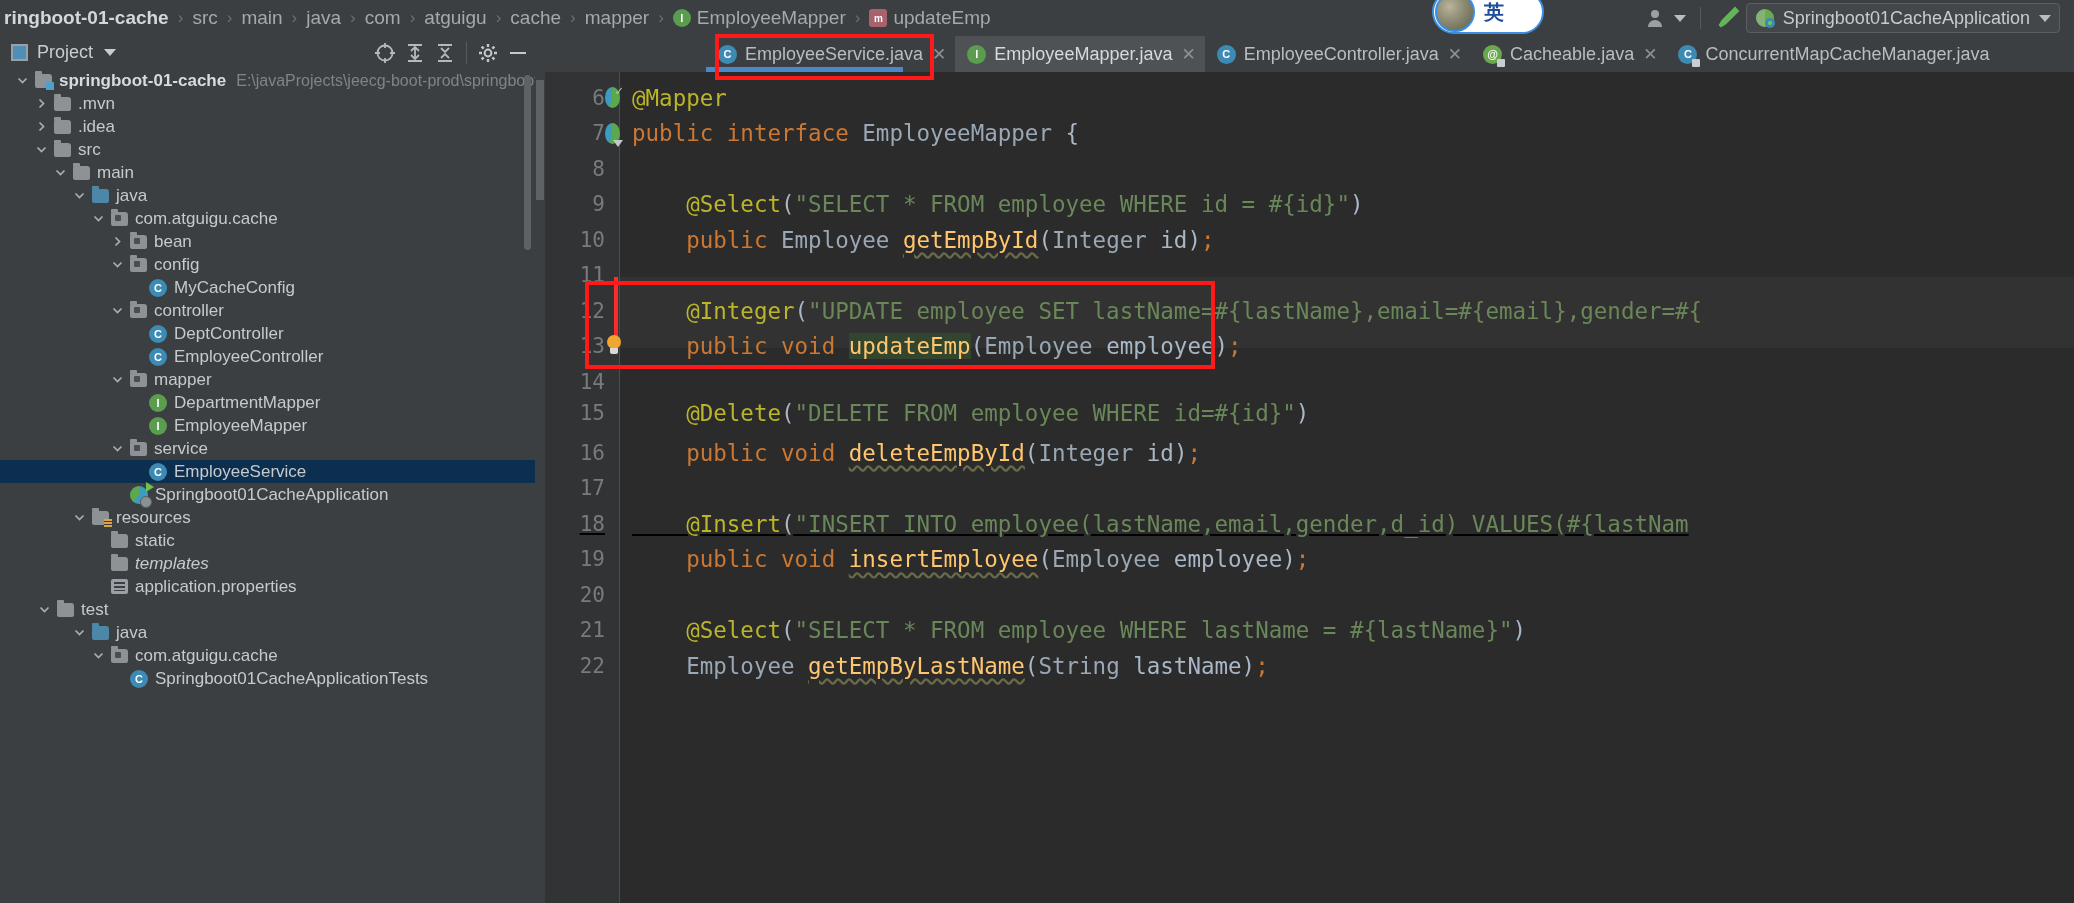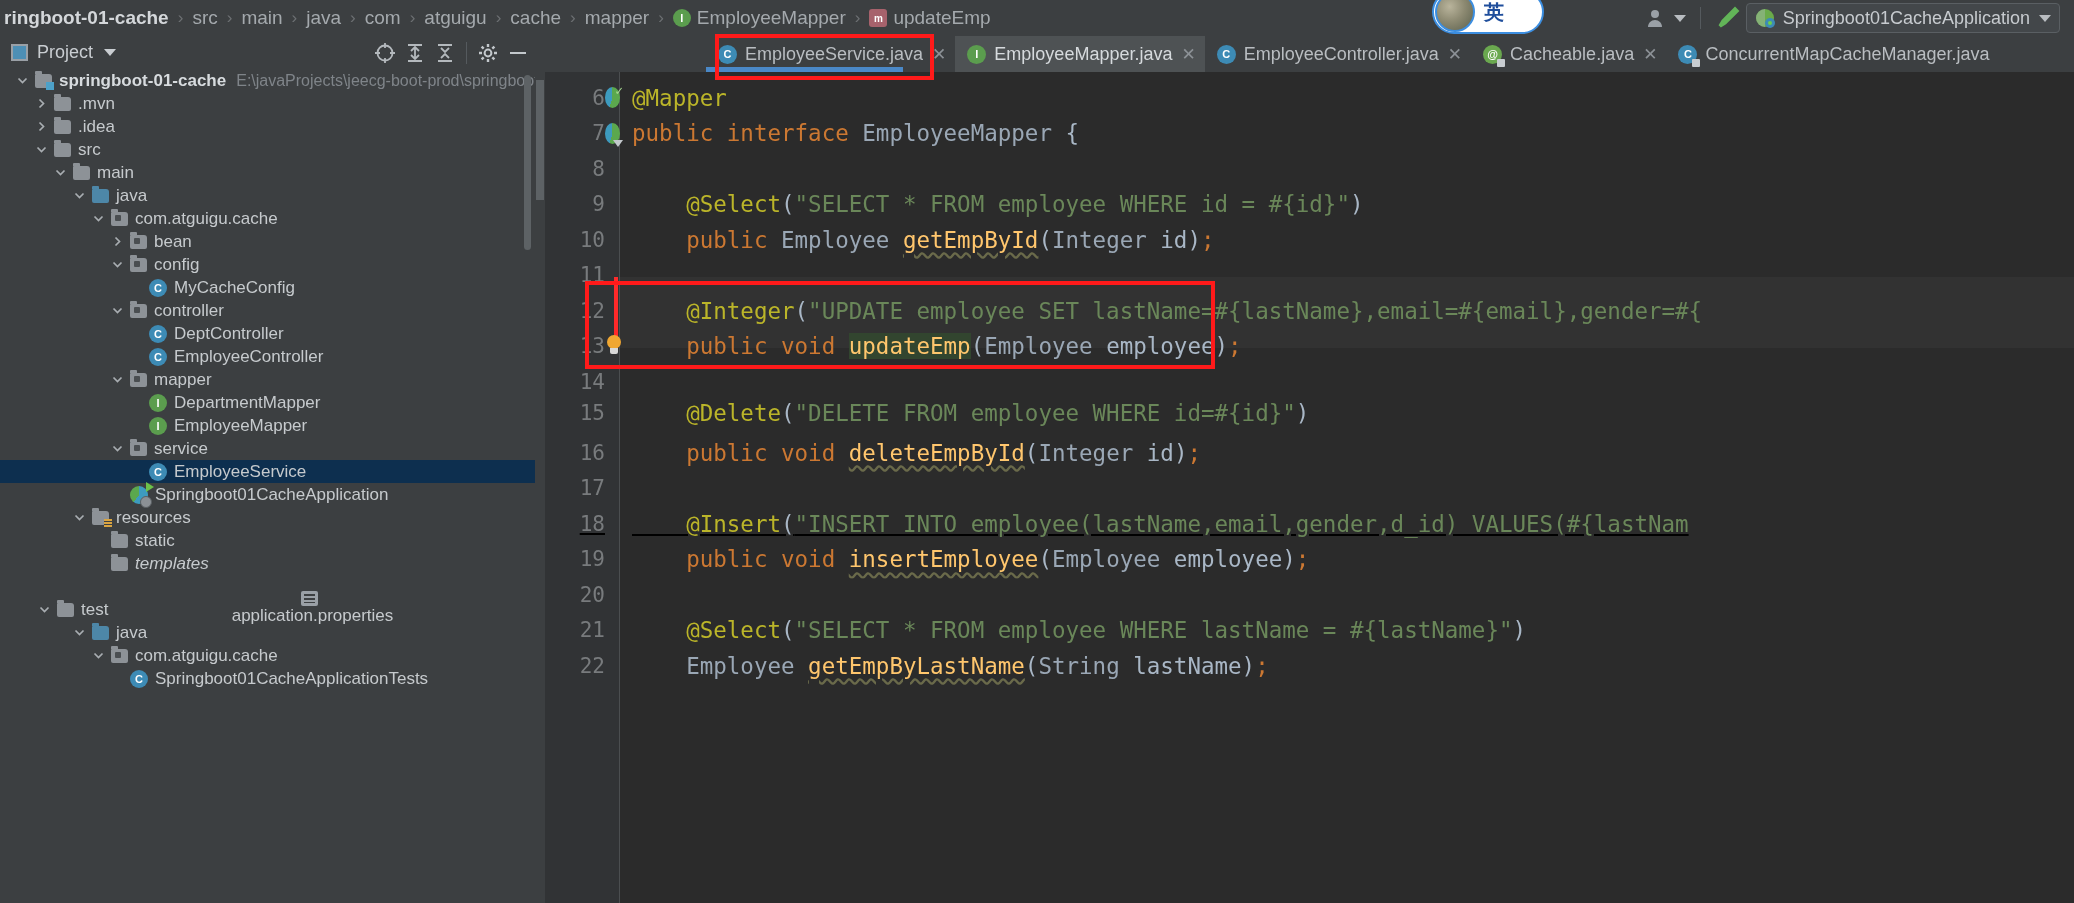--- a/index.html
+++ b/index.html
@@ -479,21 +479,21 @@
       <span style="width:5px;flex:none;"></span>
       <span class="ficon folder"></span>
       <span class="tlabel">static</span>
     </div>
     <div class="trow" style="padding-left: 90px; font-style: italic;">
       <span class="arrow none"></span>
       <span style="width:5px;flex:none;"></span>
       <span class="ficon folder"></span>
       <span class="tlabel">templates</span>
     </div>
-    <div class="trow" style="padding-left: 90px; flex-direction: column;">
+    <div class="trow" style="padding-left: 90px;">
       <span class="arrow none"></span>
       <span style="width:5px;flex:none;"></span>
       <span class="props-ico"></span>
       <span class="tlabel">application.properties</span>
     </div>
     <div class="trow" style="padding-left: 36px;">
       <span class="arrow">
         <svg width="13" height="13" viewBox="0 0 13 13">
           <path d="M2.5 4.5L6.5 8.5L10.5 4.5" stroke="#a9aeb2" stroke-width="1.7" fill="none"></path>
         </svg>

